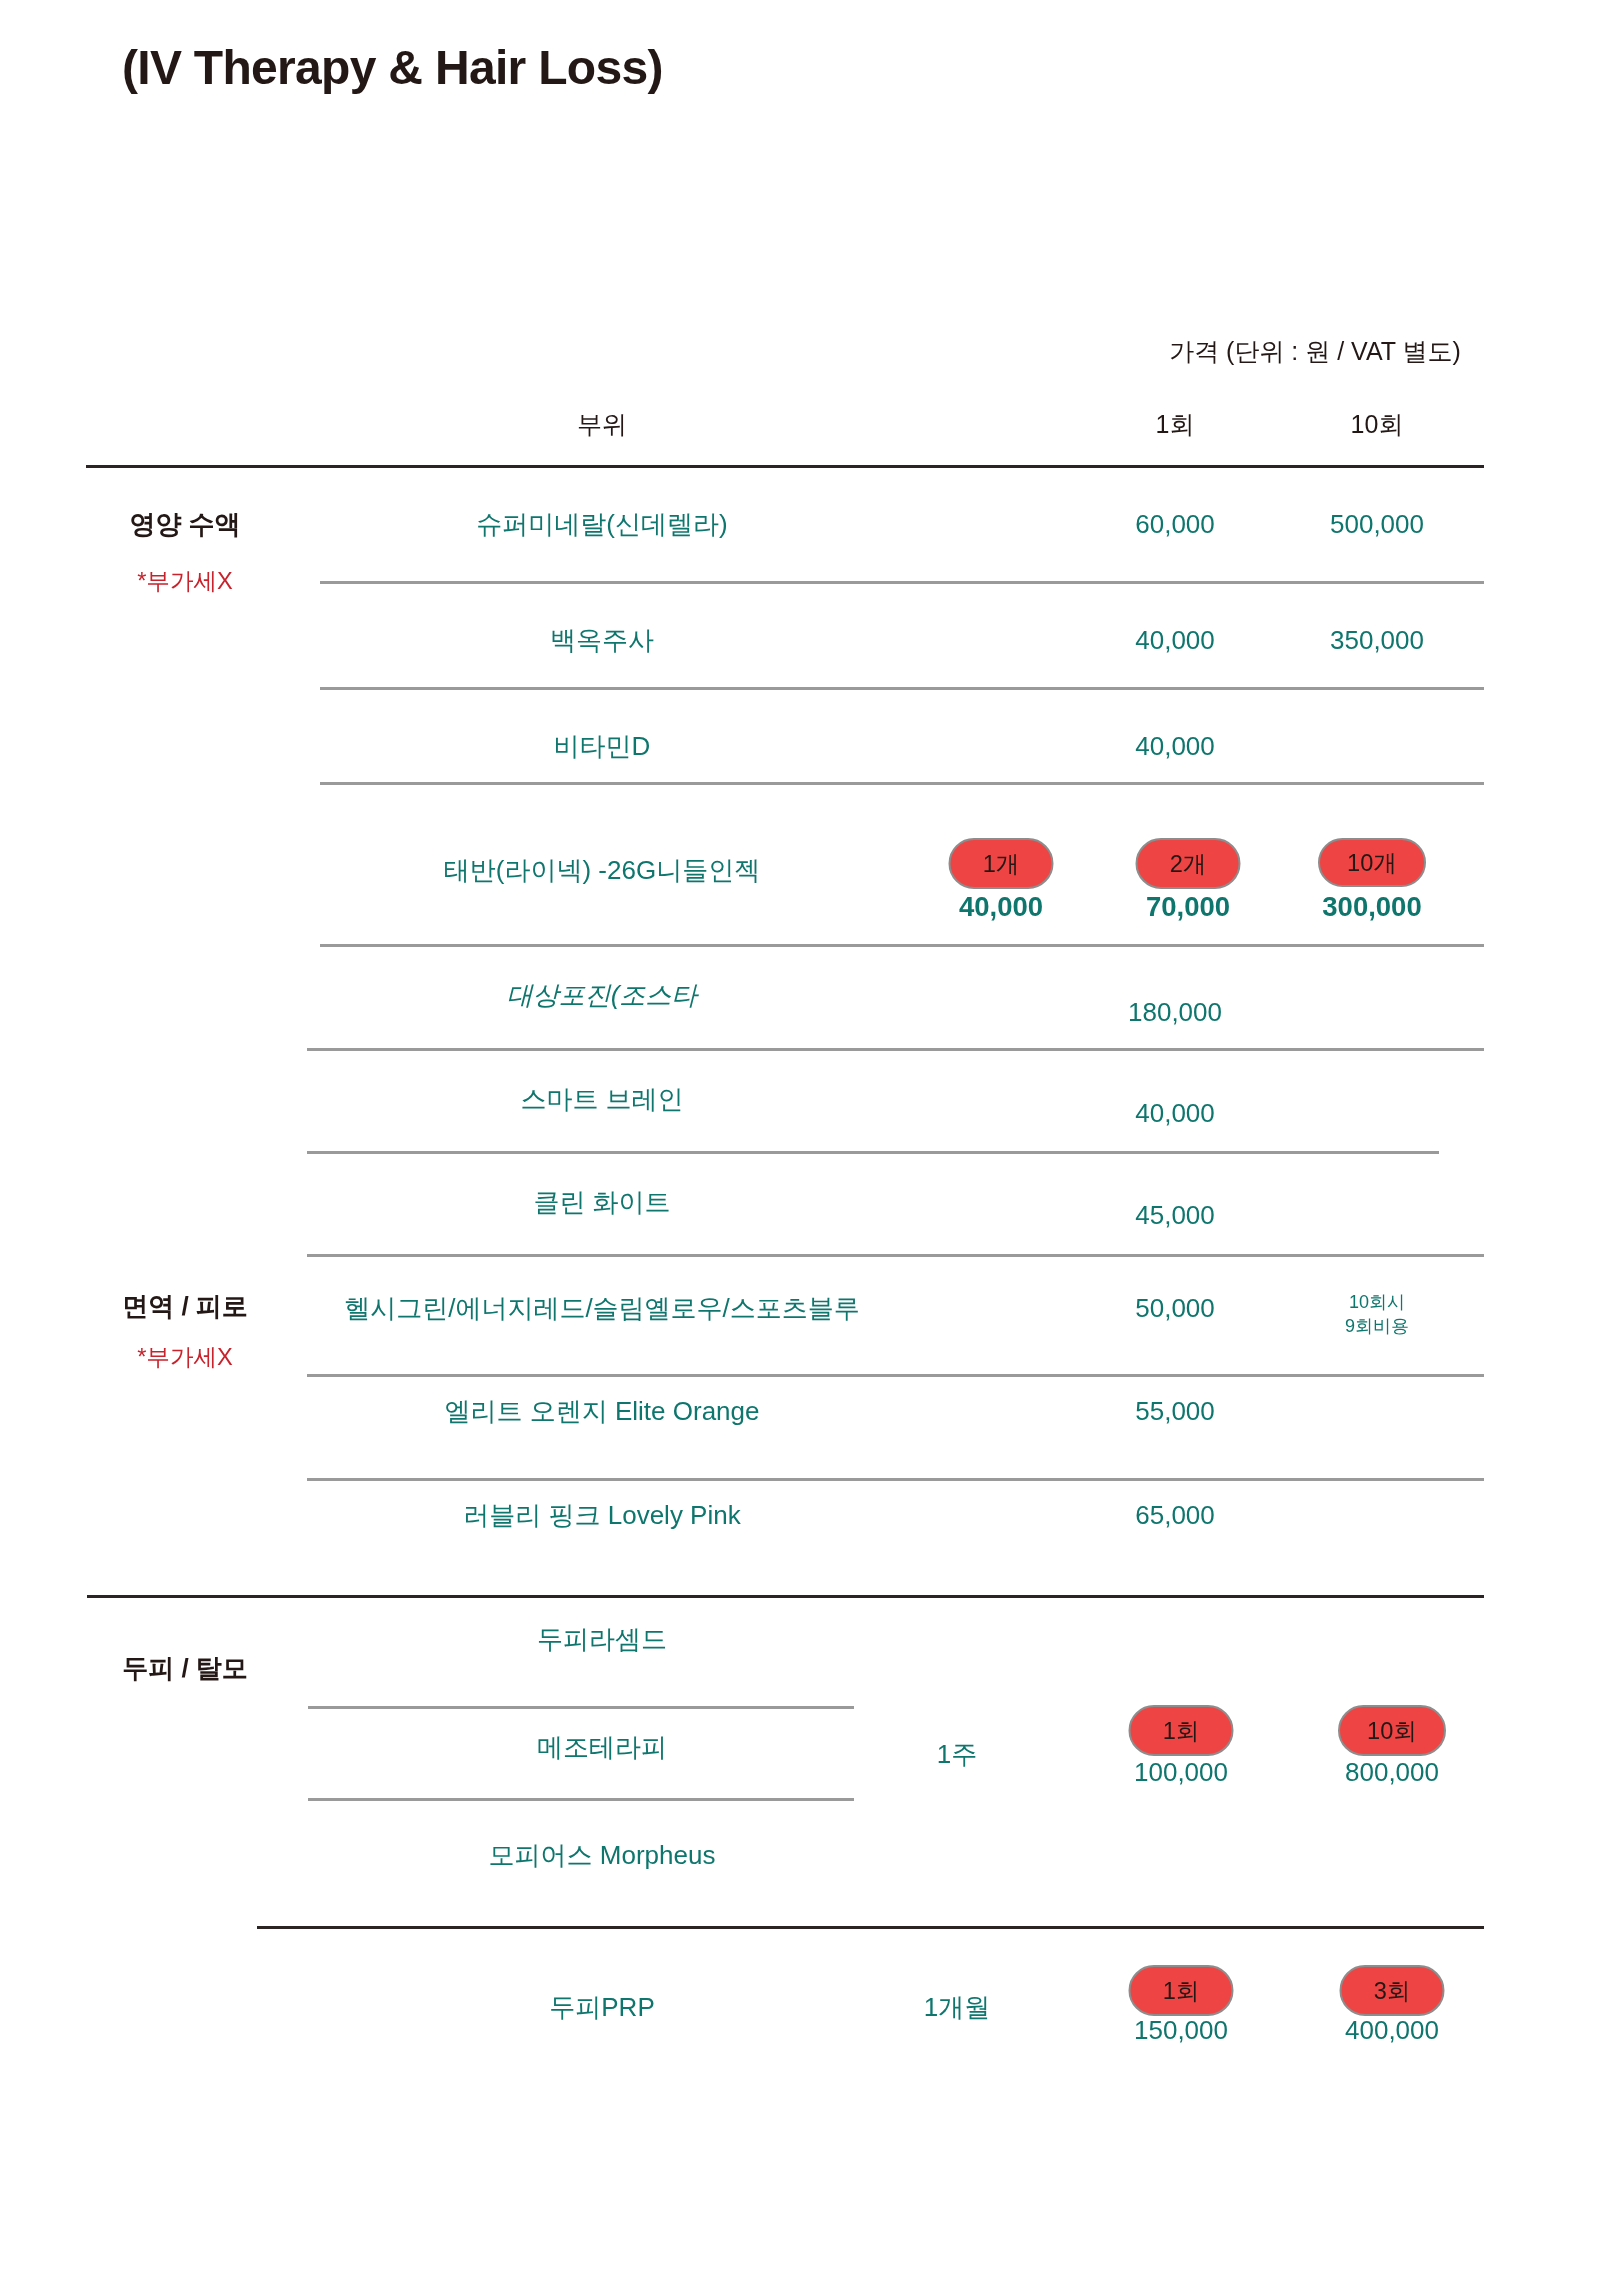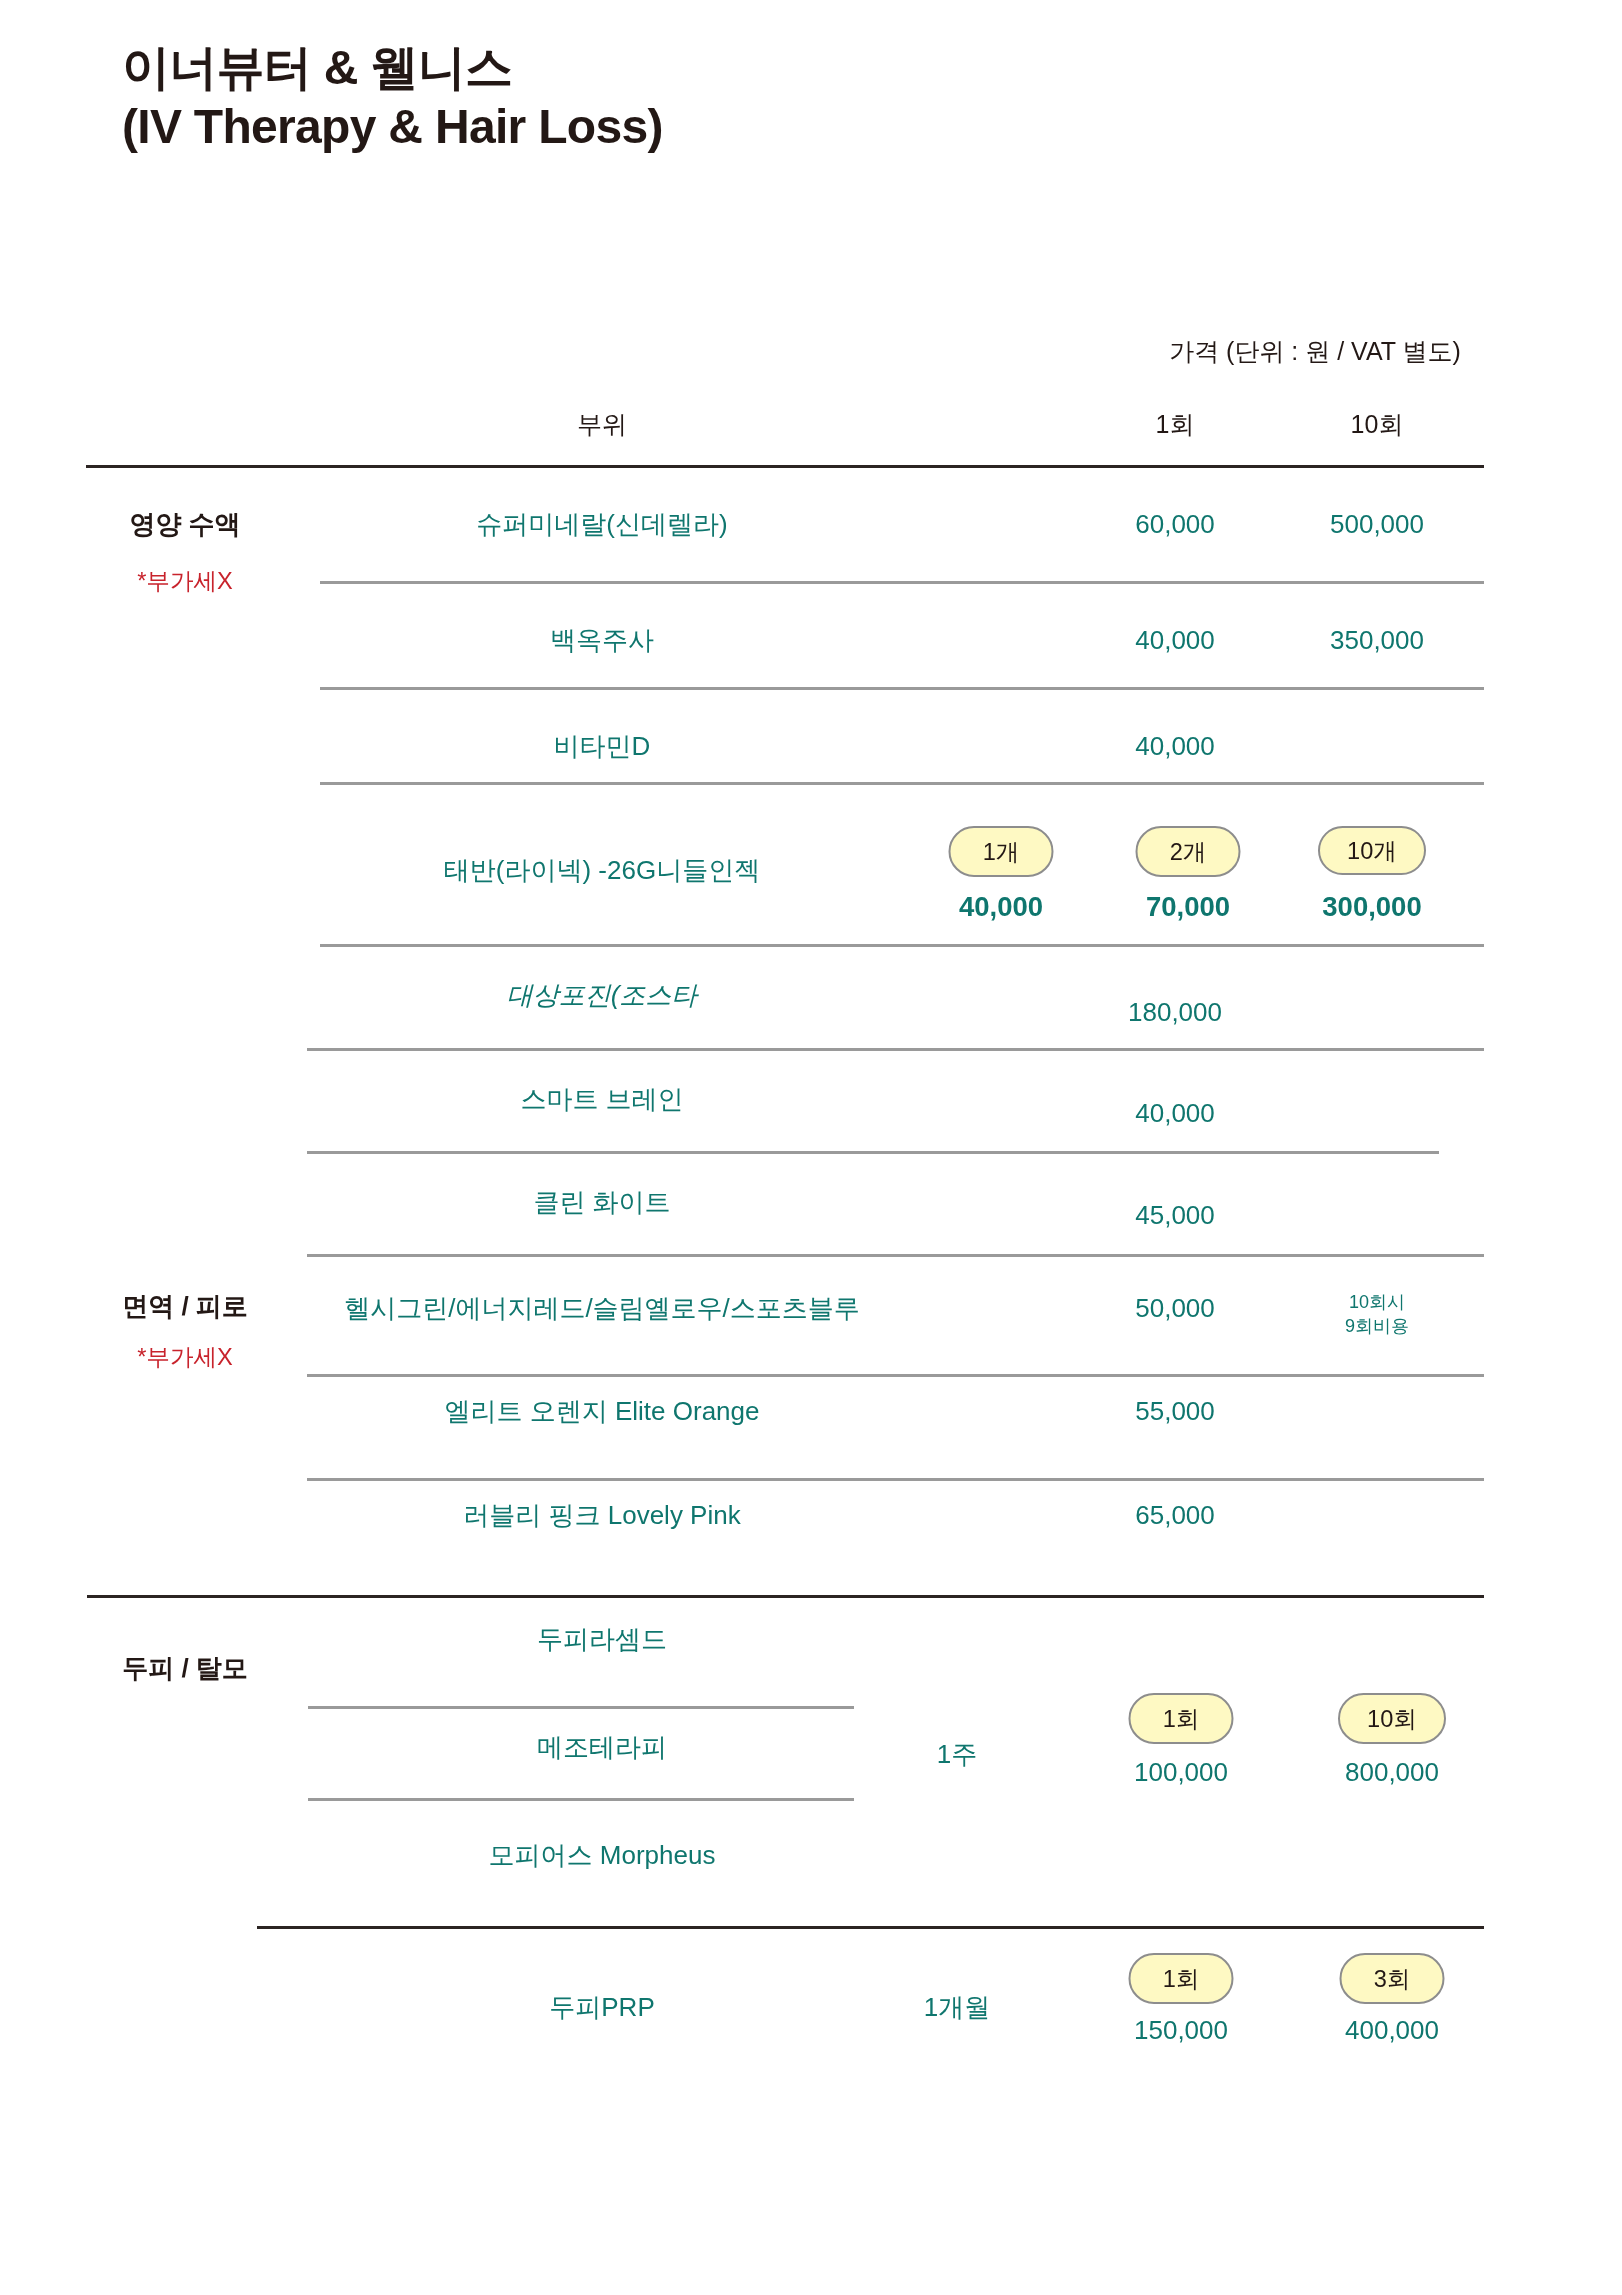--- a/index.html
+++ b/index.html
@@ -77,34 +77,34 @@
   .item { font-size: 26px; }
 
   .multi-line { white-space: pre-line; line-height: 1.35; text-align: center; }
 
   
   .pill {
     position: absolute;
     box-sizing: border-box;
     border: 2px solid #8d8d8d;
     border-radius: 39px;
-    background: #fef9c3;
+    background: #ef4444;
     display: flex;
     align-items: center;
     justify-content: center;
     font-size: 23.6px;
     color: #231815;
     transform: translateX(-50%);
+    margin-top: 12px;
   }
 </style>
 </head>
 <body>
 
 <div class="title-block">
-  <div class="title-line">이너뷰터 &amp; 웰니스</div>
   <div class="title-line">(IV Therapy &amp; Hair Loss)</div>
 </div>
 
 <div class="sheet">
 
   <div class="cell col-head center" style="left:1315px; top:336px;">가격 (단위 : 원 / VAT 별도)</div>
 
   <div class="cell col-head center" style="left:602px; top:409px;">부위</div>
   <div class="cell col-head center" style="left:1175px; top:409px;">1회</div>
   <div class="cell col-head center" style="left:1377px; top:409px;">10회</div>

